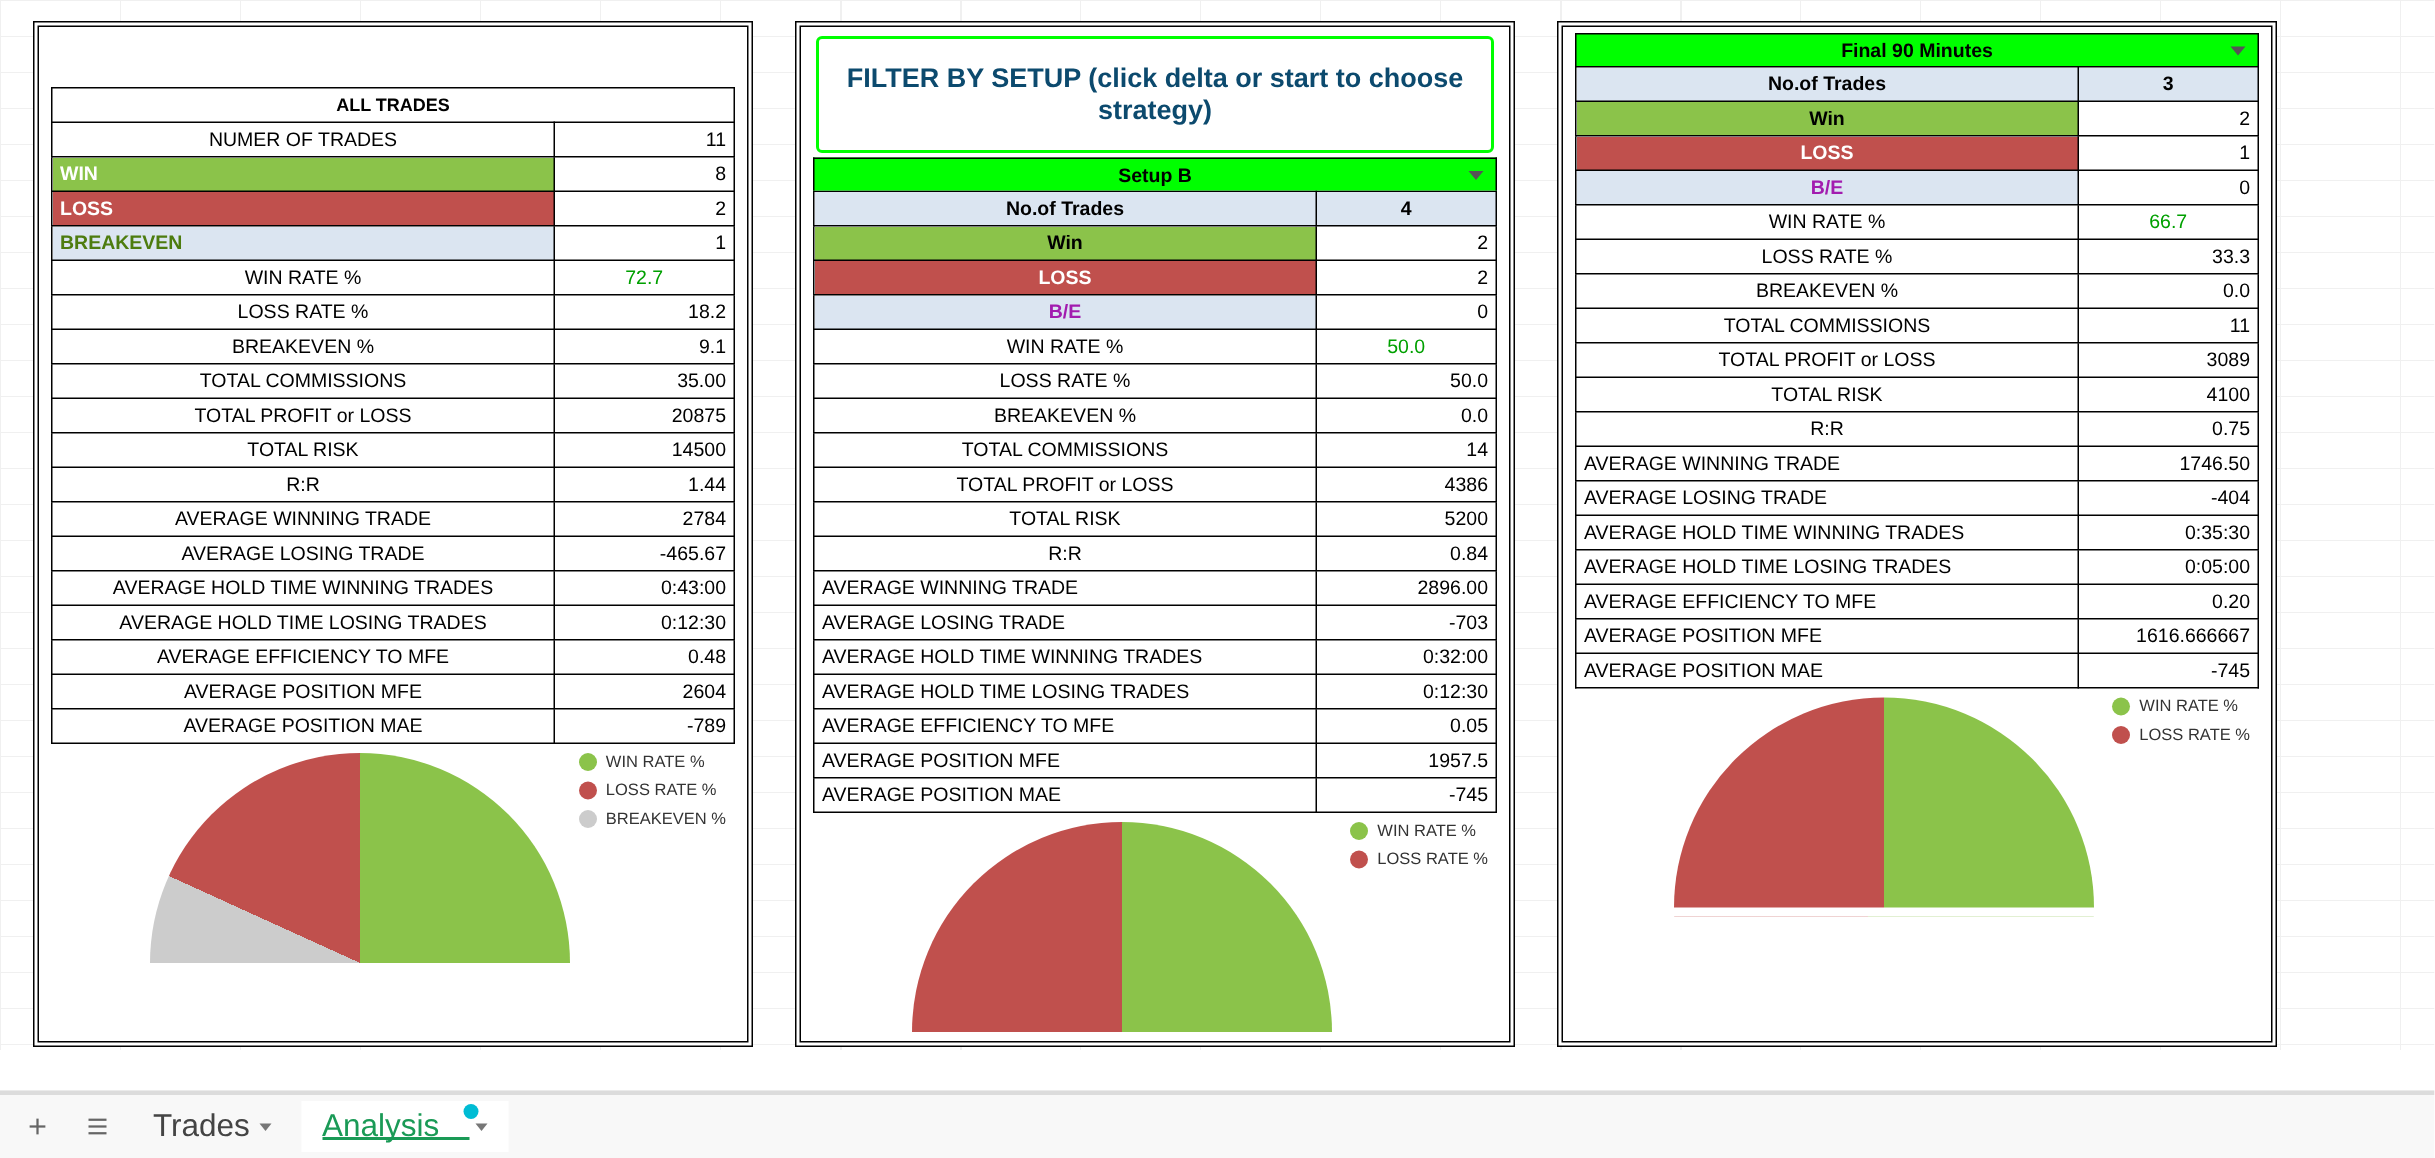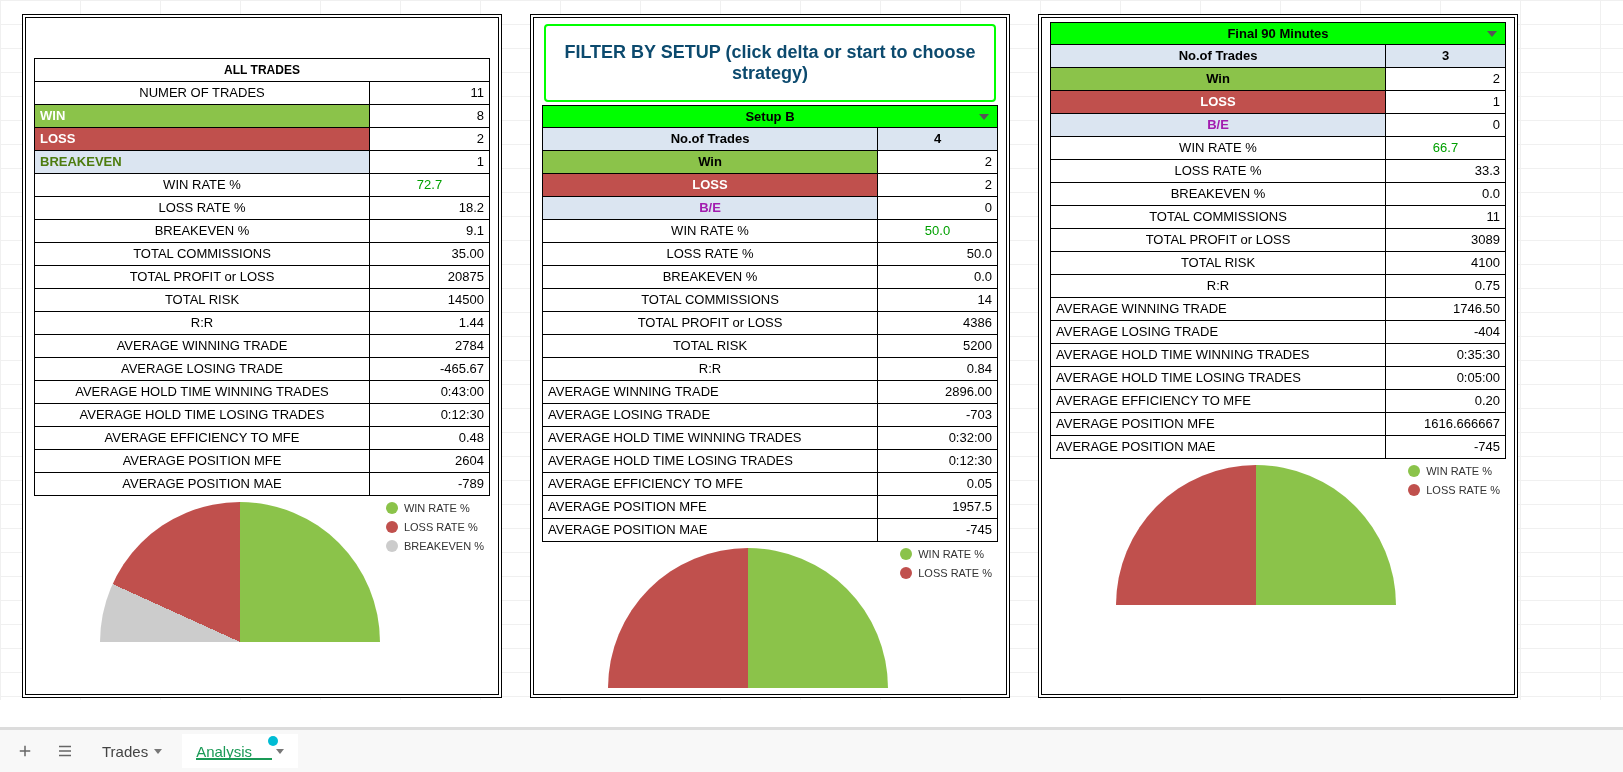--- a/index.html
+++ b/index.html
@@ -165,21 +165,21 @@
     display: flex; align-items: center; justify-content: center;
     color: #666;
     font-size: 22px;
     cursor: pointer;
   }
   .tab-btn svg { width:18px; height:18px; }
   .sheet-tab {
     padding: 0 14px;
     height: 34px;
     display: flex; align-items: center;
-    font-size: 15px;
+    font-size: 21px;
     color: #444;
     cursor: pointer;
     gap: 6px;
     position: relative;
   }
   .sheet-tab .tabdrop {
     width: 0; height: 0;
     border-left: 4px solid transparent;
     border-right: 4px solid transparent;
     border-top: 5px solid #777;

